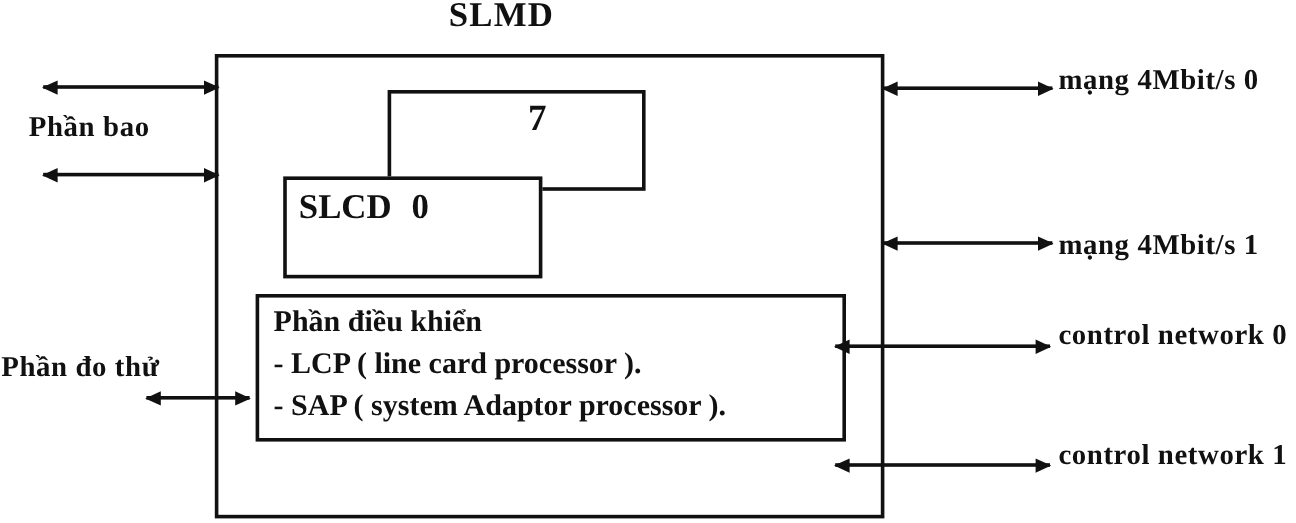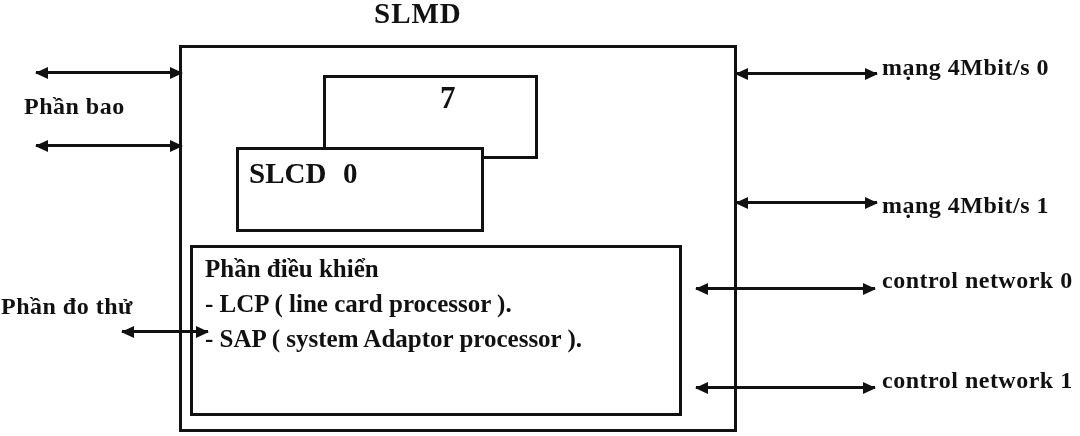--- a/index.html
+++ b/index.html
@@ -27,22 +27,22 @@
     letter-spacing: 1px;
     white-space: nowrap;
   }
   .box {
     position: absolute;
     background: var(--bg-color);
     border: 3px solid var(--line-color);
   }
   .outer       { left: 179px; top: 45px;  width: 558px; height: 387px; }
   .card-back   { left: 323px; top: 75px;  width: 215px; height: 84px;  }
-  .card-front  { left: 236px; top: 147px; width: 248px; height: 85px;  }
-  .control     { left: 190px; top: 245px; width: 492px; height: 171px;
+  .card-front  { left: 236px; top: 147px; width: 216px; height: 85px;  }
+  .control     { left: 213px; top: 245px; width: 492px; height: 123px;
                  padding: 3px 0 0 12px; }
   .card-num {
     position: absolute;
     left: 114px; top: 2px;
     font-size: 31px;
     font-weight: bold;
   }
   .card-name {
     position: absolute;
     left: 10px; top: 7px;

